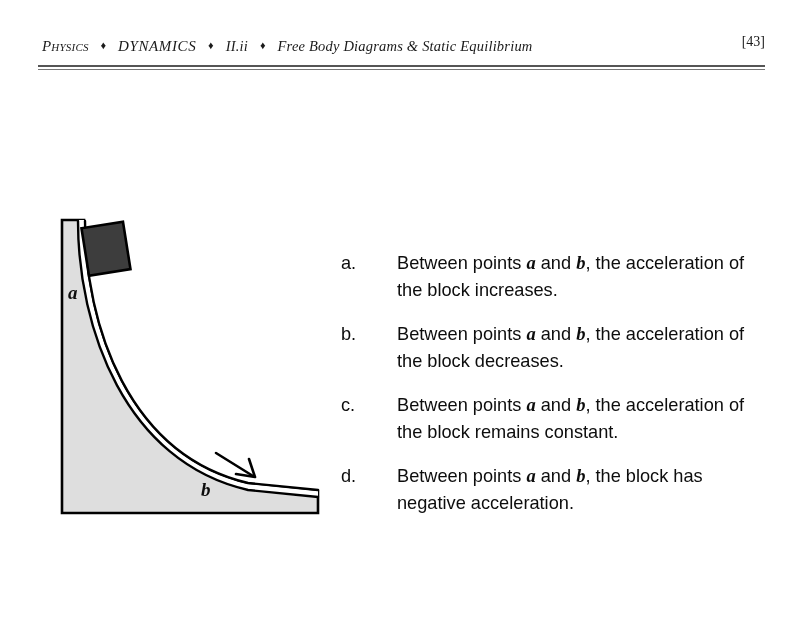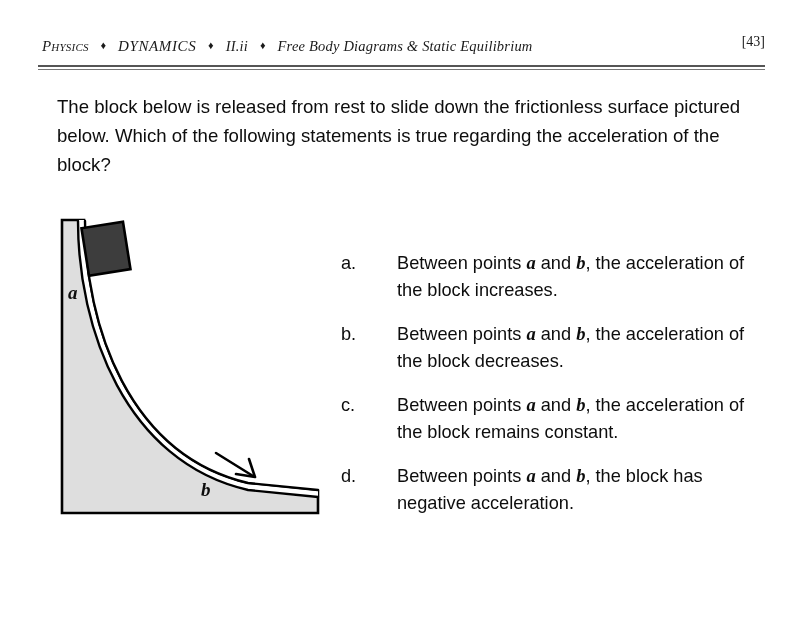--- a/index.html
+++ b/index.html
@@ -156,21 +156,20 @@
       <span class="hdr-sep">♦</span>
       <span>II.ii</span>
       <span class="hdr-sep">♦</span>
       <span>Free Body Diagrams &amp; Static Equilibrium</span>
     </div>
     <div class="hdr-page">[43]</div>
     <div id="hdr-rule-thick"></div>
     <div id="hdr-rule-thin"></div>
   </div>
 
-  <div id="question">The block below is released from rest to slide down the frictionless surface pictured below.  Which of the following statements is true regarding the acceleration of the block?</div>
 
   <div id="diagram">
     <svg width="290" height="320" viewBox="0 0 290 320">
 
       <path d="M 14 14
                L 36 14
                C 36 120, 80 250, 200 278
                L 270 285
                L 270 307
                L 14 307

